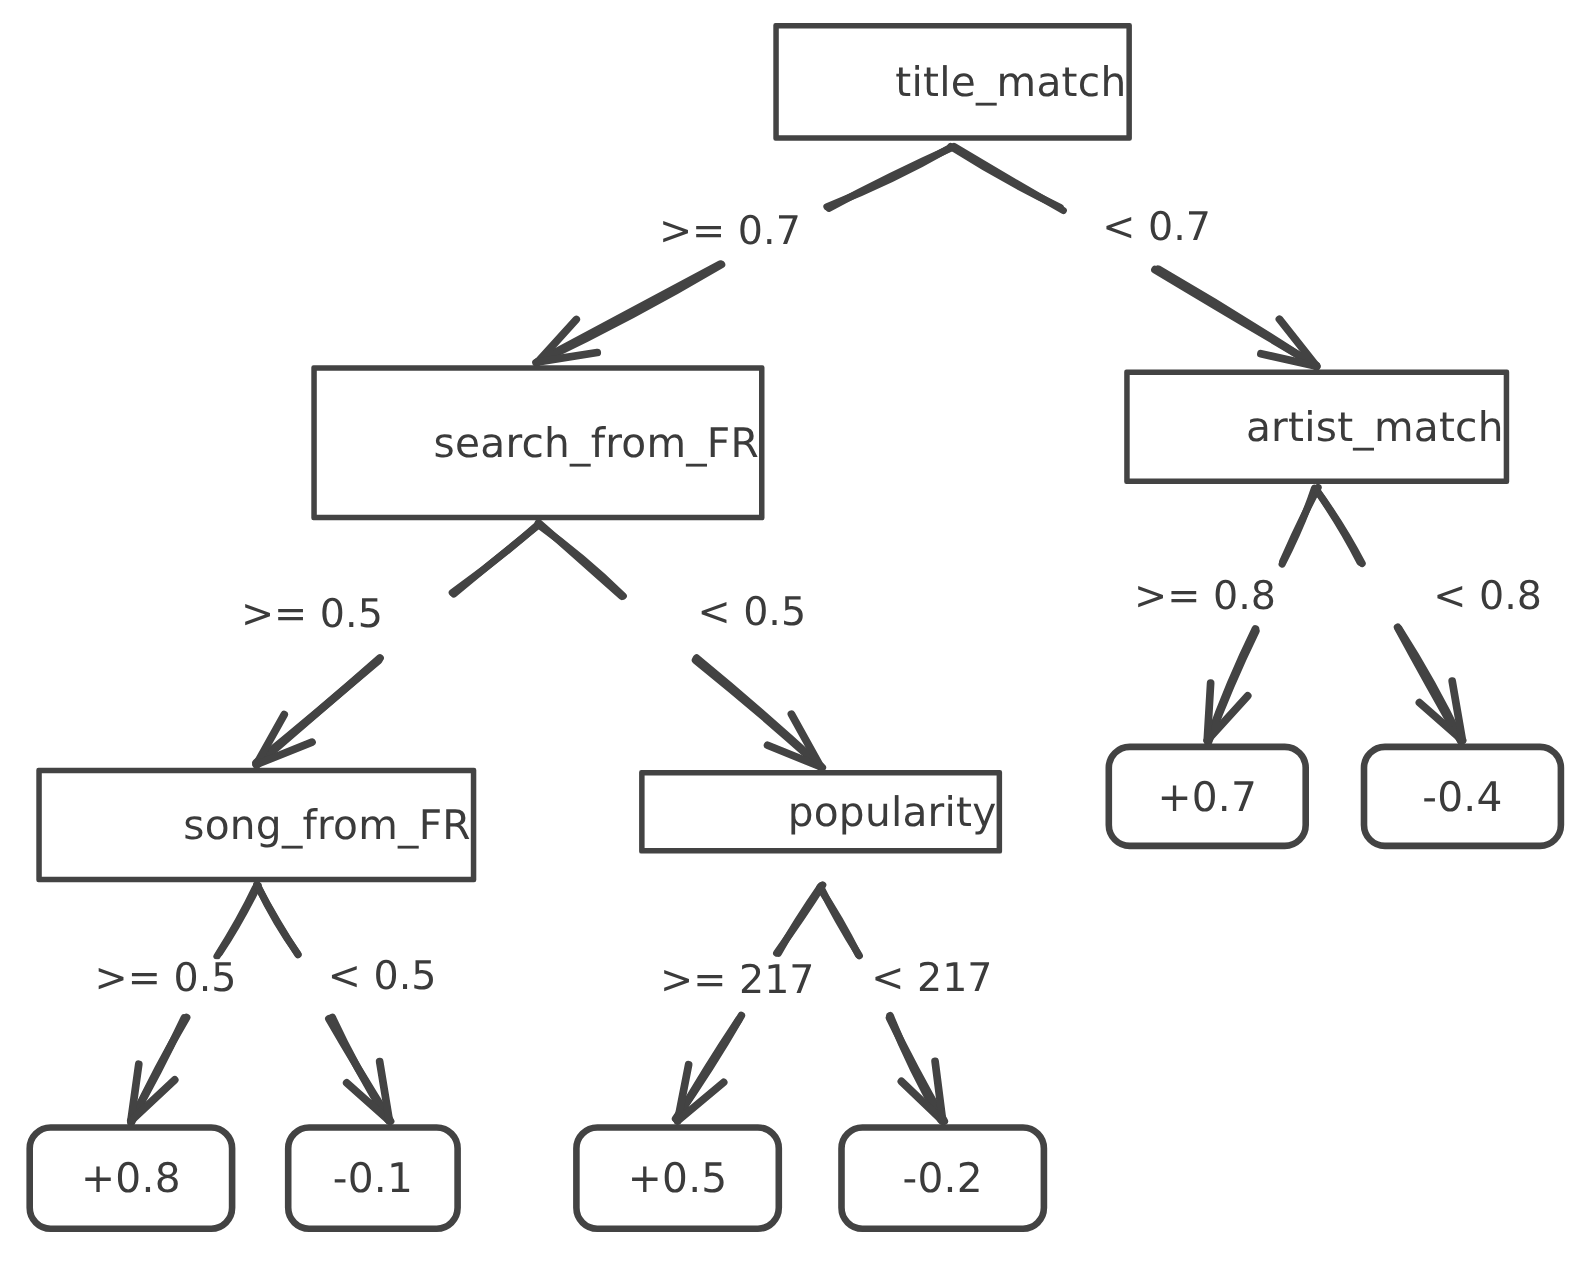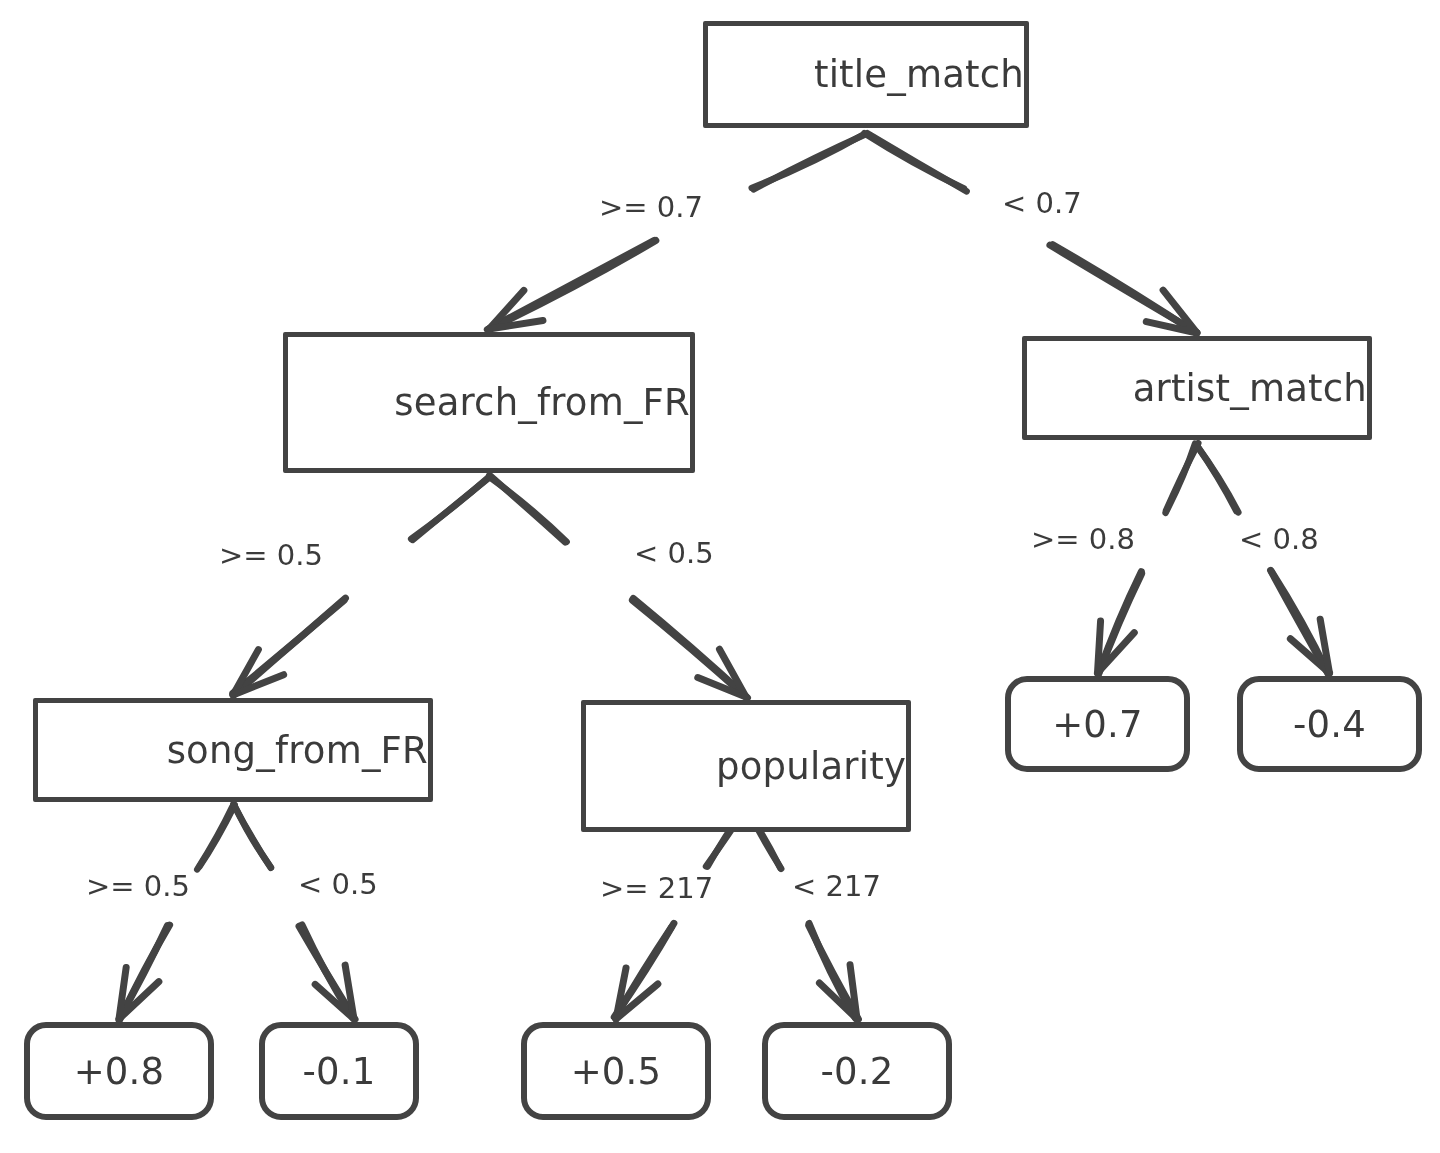--- a/index.html
+++ b/index.html
@@ -47,21 +47,21 @@
     border-radius: 2px;
     justify-content: flex-end;
   }
   .node.leaf {
     border: 6px solid #434343;
     border-radius: 22px;
   }
   .edge-label {
     position: absolute;
     font-family: "DejaVu Sans", sans-serif;
-    font-size: 29px;
+    font-size: 36px;
     color: #3b3b3b;
     white-space: nowrap;
     background: #ffffff;
     padding: 0 3px;
     z-index: 4;
     line-height: 1;
   }
 </style>
 </head>
 <body>
@@ -137,21 +137,21 @@
       </div>
       <div class="node internal" style="left: 283px; top: 332px; width: 412px; height: 141px;">
         <span class="node-label">search_from_FR</span>
       </div>
       <div class="node internal" style="left: 1022px; top: 336px; width: 350px; height: 104px;">
         <span class="node-label">artist_match</span>
       </div>
       <div class="node internal" style="left: 33px; top: 698px; width: 400px; height: 104px;">
         <span class="node-label">song_from_FR</span>
       </div>
-      <div class="node internal" style="left: 581px; top: 700px; width: 330px; height: 132px;">
+      <div class="node internal" style="left: 581px; top: 700px; width: 330px; height: 76px;">
         <span class="node-label">popularity</span>
       </div>
       <div class="node leaf" style="left: 1005px; top: 676px; width: 185px; height: 96px;">
         <span class="node-label">+0.7</span>
       </div>
       <div class="node leaf" style="left: 1237px; top: 676px; width: 185px; height: 96px;">
         <span class="node-label">-0.4</span>
       </div>
       <div class="node leaf" style="left: 24px; top: 1022px; width: 190px; height: 98px;">
         <span class="node-label">+0.8</span>
@@ -166,20 +166,20 @@
         <span class="node-label">-0.2</span>
       </div>
     </div>
 
   <div id="label-layer">
       <div class="edge-label" style="left: 596px; top: 193px;">&gt;= 0.7</div>
       <div class="edge-label" style="left: 999px; top: 189px;">&lt; 0.7</div>
       <div class="edge-label" style="left: 216px; top: 541px;">&gt;= 0.5</div>
       <div class="edge-label" style="left: 631px; top: 539px;">&lt; 0.5</div>
       <div class="edge-label" style="left: 1028px; top: 525px;">&gt;= 0.8</div>
-      <div class="edge-label" style="left: 1236px; top: 525px;">&lt; 0.8</div>
+      <div class="edge-label" style="left: 1300px; top: 525px;">&lt; 0.8</div>
       <div class="edge-label" style="left: 83px; top: 872px;">&gt;= 0.5</div>
       <div class="edge-label" style="left: 295px; top: 870px;">&lt; 0.5</div>
       <div class="edge-label" style="left: 597px; top: 874px;">&gt;= 217</div>
       <div class="edge-label" style="left: 789px; top: 872px;">&lt; 217</div>
     </div>
 
 </div>
 
 </body></html>

